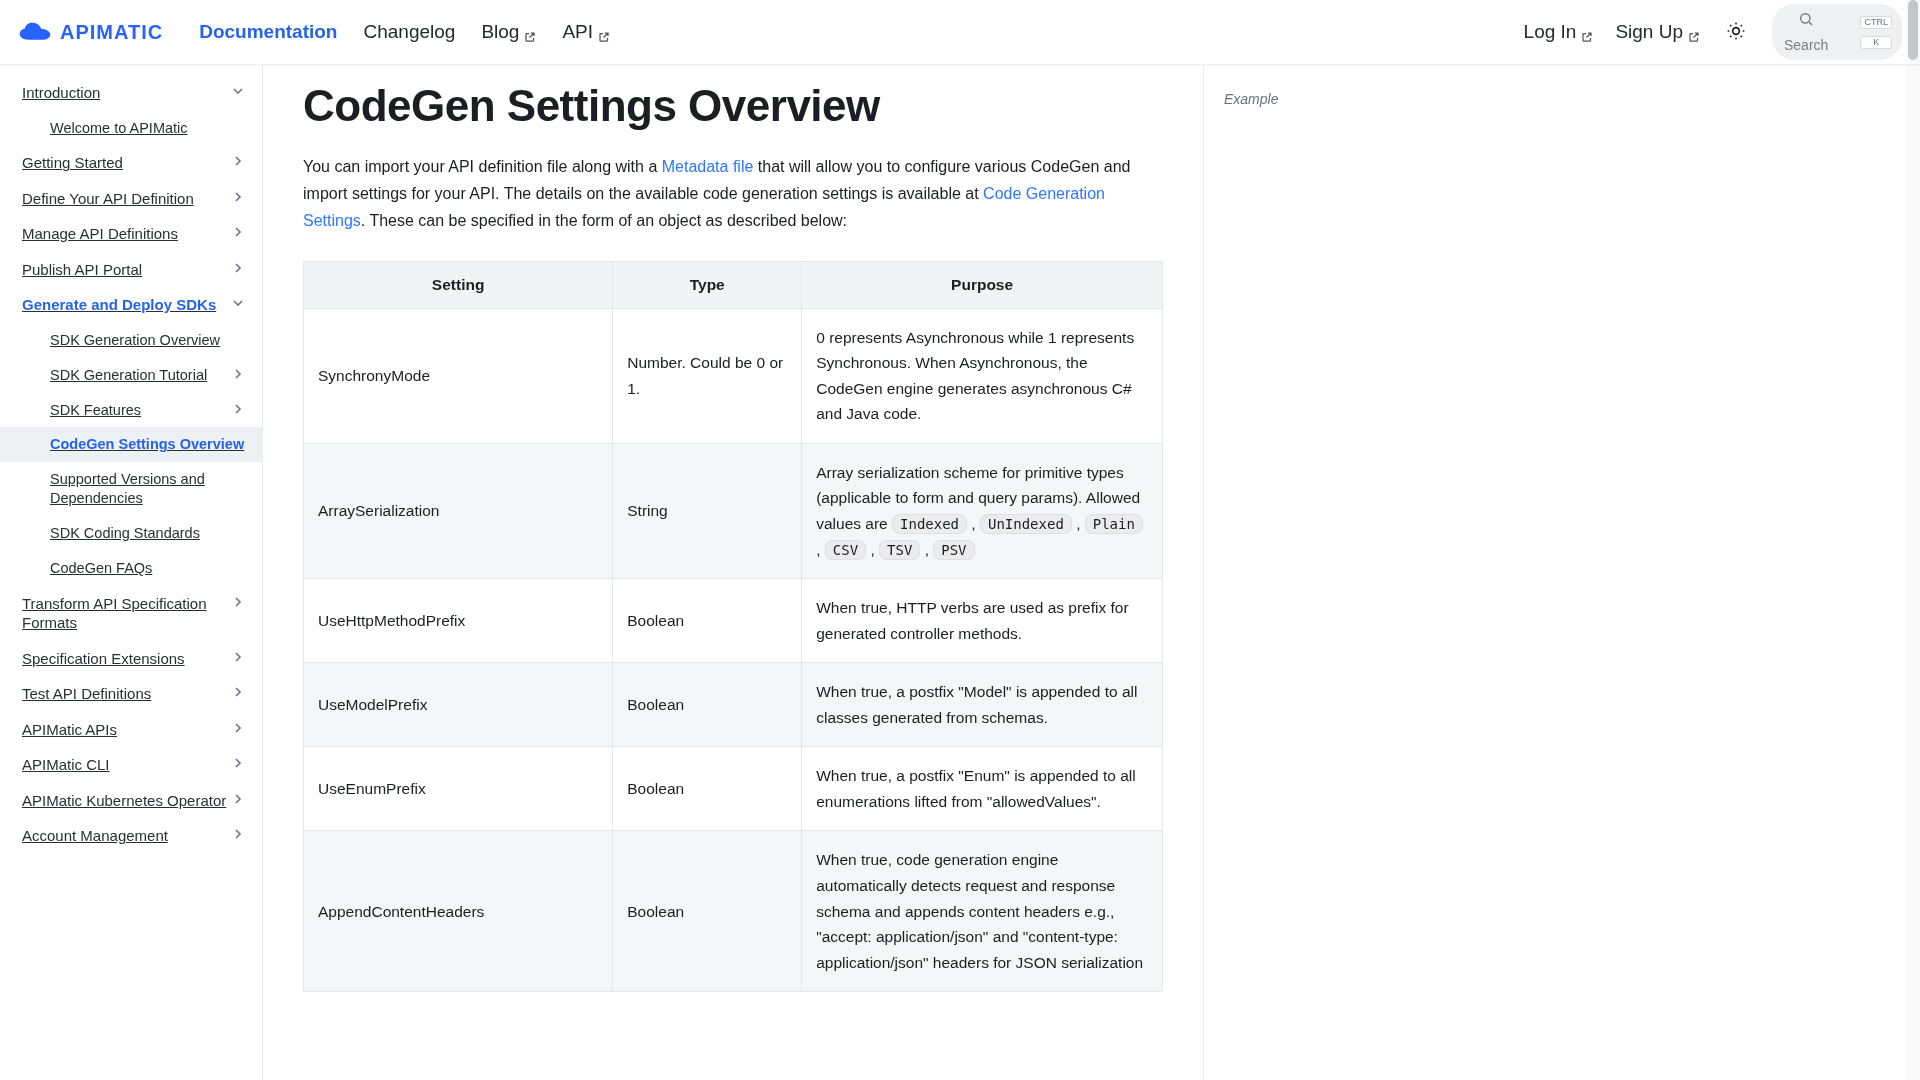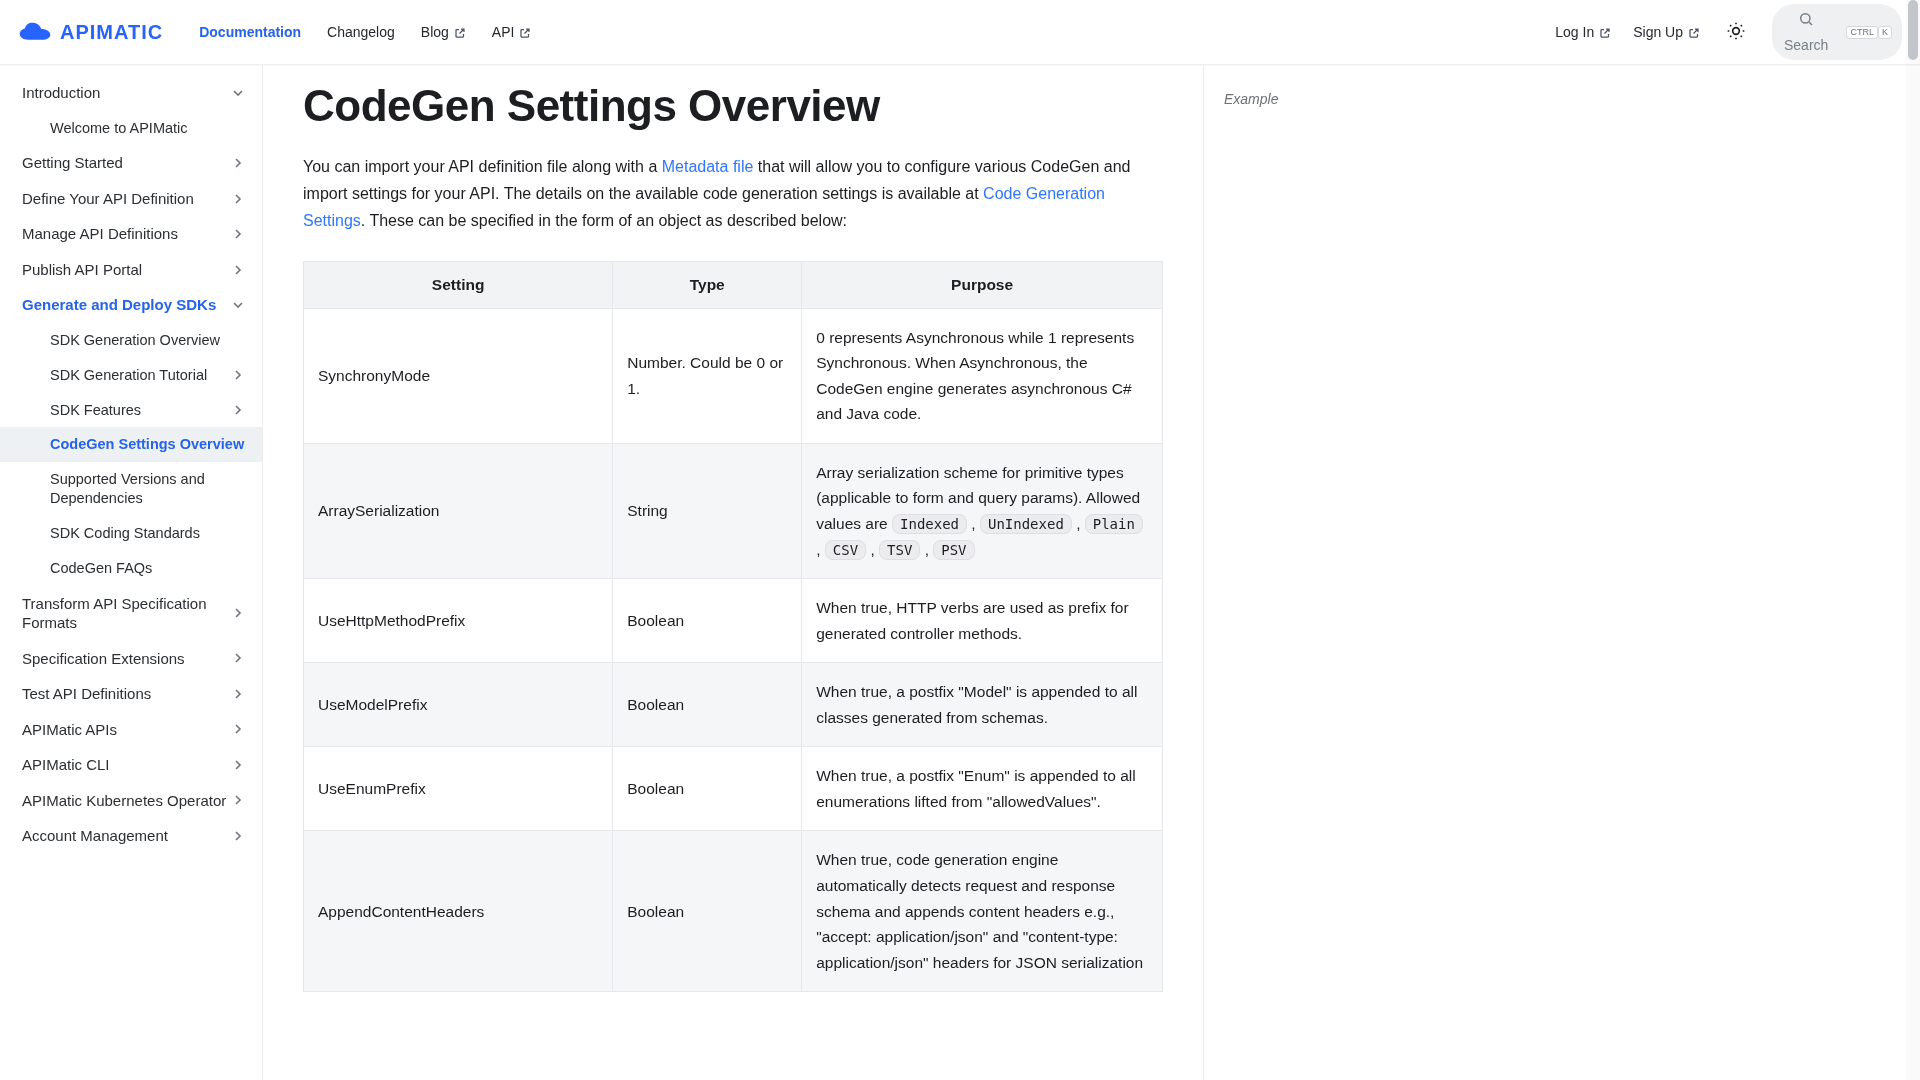--- a/index.html
+++ b/index.html
@@ -13,34 +13,34 @@
     --row-alt:#f2f3f4;
     --row-alt2:#f6f7f8;
   }
   html,body{margin:0;padding:0;font-family:"Segoe UI","Helvetica Neue",Arial,sans-serif;color:var(--text);background:#fff;}
   a{color:var(--link);text-decoration:none;}
   .navbar{display:flex;align-items:center;height:56px;padding:4px 18px;border-bottom:1px solid rgba(0,0,0,0.06);box-shadow:0 1px 0 rgba(0,0,0,0.03);justify-content:space-between;}
   .nav-left{display:flex;align-items:center;gap:26px;}
   .logo{display:flex;align-items:center;gap:10px;margin-right:10px;}
   .logo-mark{width:32px;height:22px;position:relative;}
   .logo-text{font-weight:800;color:#2663ff;font-size:20px;letter-spacing:1px;}
-  .nav-link{font-size:14px;color:#25292e;cursor:pointer;display:flex;align-items:center;gap:5px;}
+  .nav-link{font-size:19px;color:#25292e;cursor:pointer;display:flex;align-items:center;gap:5px;}
   .nav-link.active{color:var(--accent);font-weight:600;}
   .ext-icon{width:12px;height:12px;display:inline-block;}
   .nav-right{display:flex;align-items:center;gap:22px;}
   .theme-btn{background:none;border:none;cursor:pointer;padding:4px;}
   .search-btn{display:flex;align-items:center;gap:8px;background:#eef0f2;border:none;border-radius:22px;padding:7px 10px 7px 12px;color:#77808a;cursor:pointer;font-size:14px;width:130px;justify-content:space-between;}
   .search-btn .lbl{display:flex;align-items:center;gap:7px;flex-direction:column;}
-  .kbd-wrap{display:flex;gap:0;}
+  .kbd-wrap{display:flex;gap:7px;flex-direction:column;}
   .kbd{font-size:9px;background:#fff;border:1px solid #d6d9dc;border-radius:3px;padding:1px 3px;color:#6b7280;line-height:1;}
   .layout{display:flex;height:calc(100vh - 56px);}
   .sidebar{width:262px;min-width:262px;border-right:1px solid rgba(0,0,0,0.08);overflow:auto;padding:10px 0 30px;}
   .sidebar::-webkit-scrollbar{width:7px;}
   .sidebar::-webkit-scrollbar-thumb{background:#c9ccd0;border-radius:4px;}
-  .sidebar-item{display:flex;align-items:center;justify-content:space-between;padding:8px 16px 8px 22px;font-size:15px;color:#2b2f33;cursor:pointer;line-height:1.3;}
+  .sidebar-item{display:flex;align-items:flex-start;justify-content:space-between;padding:8px 16px 8px 22px;font-size:15px;color:#2b2f33;cursor:pointer;line-height:1.3;text-decoration:underline;}
   .sidebar-item.child{padding-left:50px;font-size:14.5px;}
   .sidebar-item.accent>span.label{color:var(--accent);font-weight:600;}
   .sidebar-item.active{background:#eef1f3;}
   .sidebar-item.active>span.label{color:var(--accent);font-weight:600;}
   .chev{color:#6f7680;display:flex;}
   .content-wrap{flex:1;display:flex;overflow:auto;}
   .article{flex:1;padding:6px 40px 60px 40px;max-width:860px;}
   h1.page-title{font-size:44px;font-weight:800;margin:10px 0 22px;letter-spacing:-0.5px;}
   .intro{font-size:16px;line-height:1.7;margin:0 0 26px;}
   table.settings{width:100%;border-collapse:collapse;border:1px solid var(--border);font-size:15.5px;}

